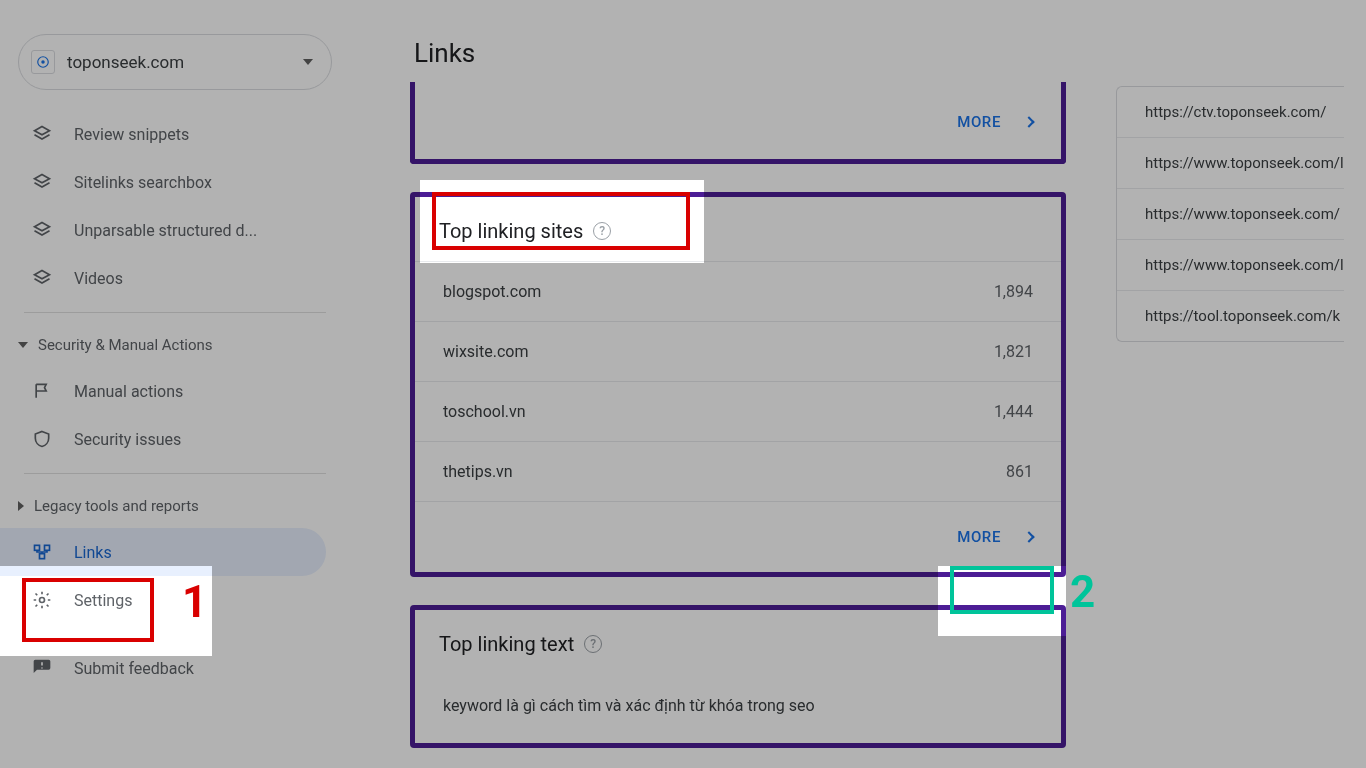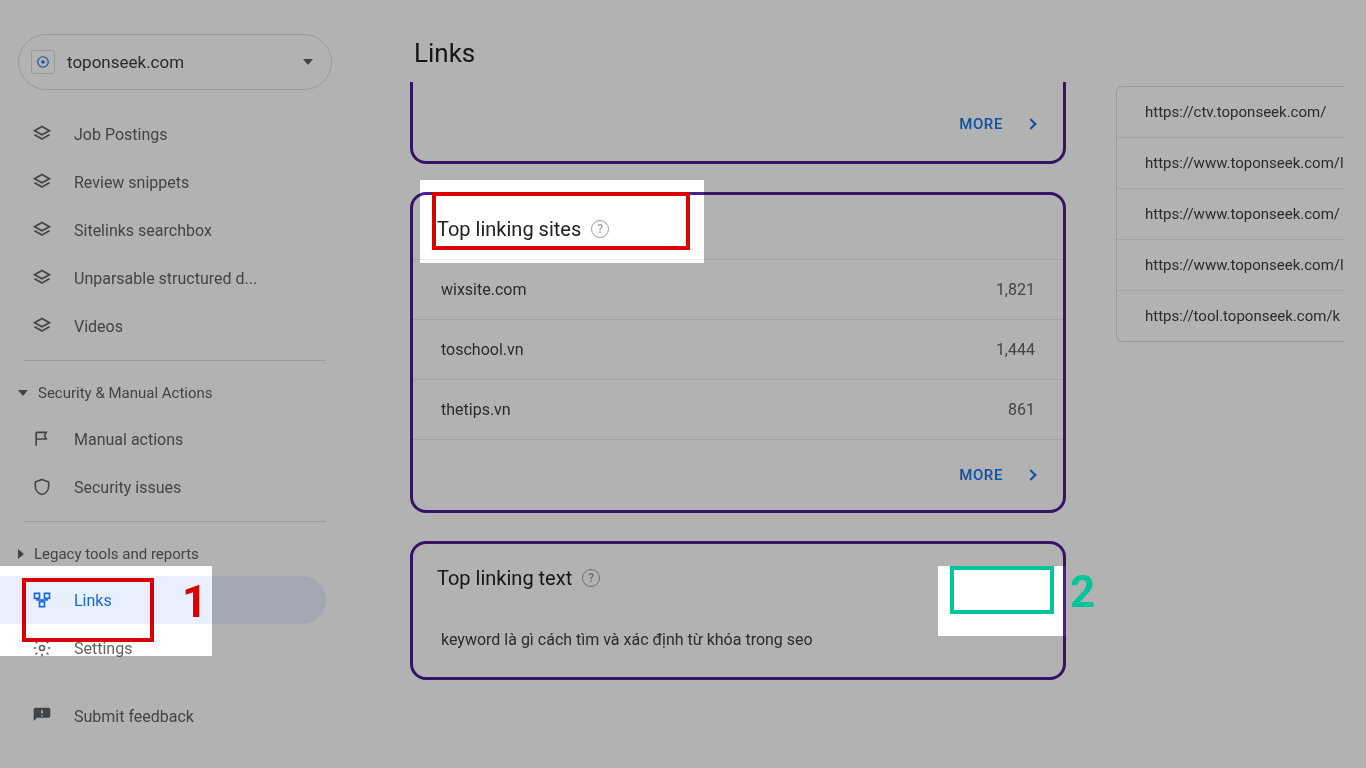--- a/index.html
+++ b/index.html
@@ -101,22 +101,22 @@
     padding: 0 60px 0 60px;
     background: #fff;
   }
   .page-title {
     font-size: 26px;
     color: #202124;
     margin: 38px 0 18px 4px;
     font-weight: 400;
   }
   .card {
-    border: 3px solid #4c1d95;
-    border-radius: 16px;
+    border: 5px solid #4c1d95;
+    border-radius: 4px;
     background: #fff;
     margin-bottom: 28px;
     width: 656px;
   }
   .card.more-only {
     height: 82px;
     display: flex;
     justify-content: flex-end;
     align-items: flex-end;
     padding: 0 20px 20px 0;
@@ -259,29 +259,20 @@
     <span class="drop"></span>
   </div>
 
   <div class="nav-item">
     <span class="icon">
       <svg width="20" height="20" viewBox="0 0 24 24" fill="none" stroke="#5f6368" stroke-width="2">
           <path d="M12 3l9 5-9 5-9-5 9-5z"></path>
           <path d="M3 13l9 5 9-5"></path>
         </svg>
     </span>
-    <span>Job Postings</span>
-  </div>
-  <div class="nav-item">
-    <span class="icon">
-      <svg width="20" height="20" viewBox="0 0 24 24" fill="none" stroke="#5f6368" stroke-width="2">
-          <path d="M12 3l9 5-9 5-9-5 9-5z"></path>
-          <path d="M3 13l9 5 9-5"></path>
-        </svg>
-    </span>
     <span>Review snippets</span>
   </div>
   <div class="nav-item">
     <span class="icon">
       <svg width="20" height="20" viewBox="0 0 24 24" fill="none" stroke="#5f6368" stroke-width="2">
           <path d="M12 3l9 5-9 5-9-5 9-5z"></path>
           <path d="M3 13l9 5 9-5"></path>
         </svg>
     </span>
     <span>Sitelinks searchbox</span>
@@ -382,20 +373,24 @@
       <span class="chev-r"></span>
     </div>
   </div>
 
   <div class="card">
     <div class="card-header">
       <span>Top linking sites</span>
       <span class="help-icon">?</span>
     </div>
     <div class="row-list">
+      <div class="data-row">
+        <span>blogspot.com</span>
+        <span class="count">1,894</span>
+      </div>
       <div class="data-row">
         <span>wixsite.com</span>
         <span class="count">1,821</span>
       </div>
       <div class="data-row">
         <span>toschool.vn</span>
         <span class="count">1,444</span>
       </div>
       <div class="data-row">
         <span>thetips.vn</span>

